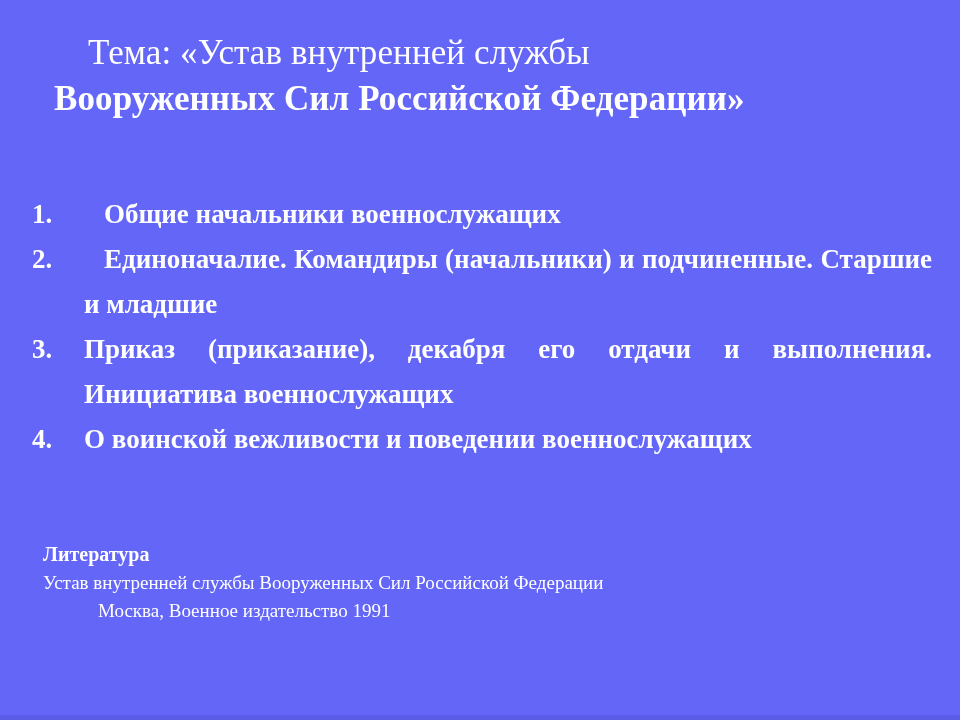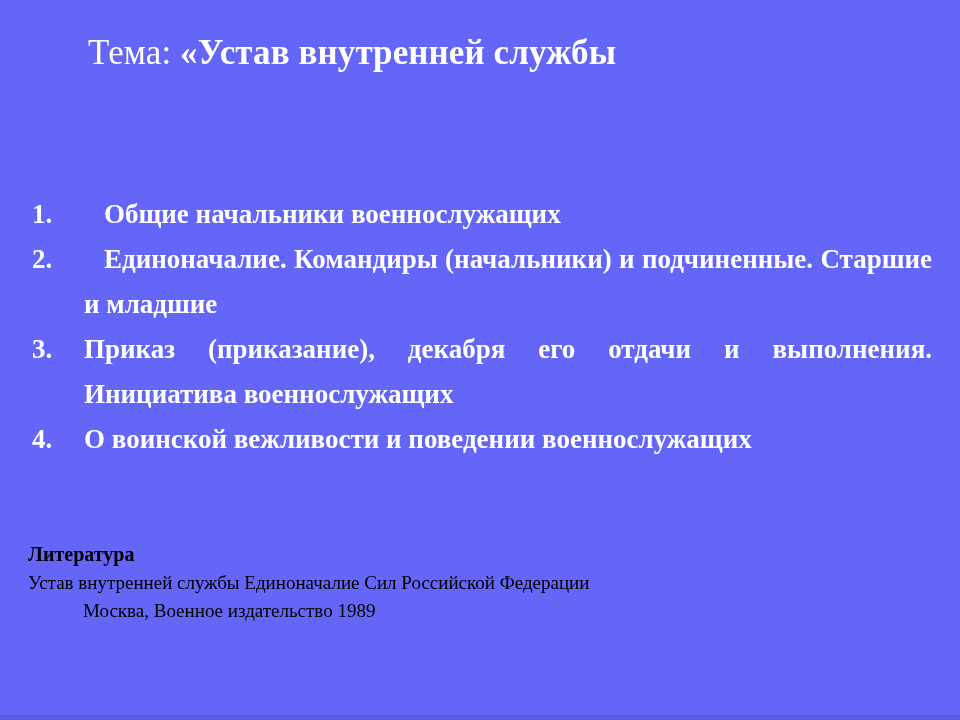--- a/index.html
+++ b/index.html
@@ -46,21 +46,21 @@
     letter-spacing: 0.1px;
   }
   .title-line {
     white-space: nowrap;
   }
   .title-prefix {
     font-weight: 400;
     margin-left: 36px;
   }
   .title-strong {
-    font-weight: 700;
+    font-weight: 400;
   }
   .title-line-2 {
     font-weight: 700;
     margin-left: 2px;
   }
 
   
   .agenda {
     position: absolute;
     left: 32px;
@@ -90,24 +90,24 @@
     padding-left: 0;
   }
   
   .agenda-item.wide-gap .agenda-text {
     text-indent: 20px;
   }
 
   
   .literature {
     position: absolute;
-    left: 28px;
+    left: 43px;
     top: 540px;
     width: 900px;
-    color: #000000;
+    color: #ffffff;
     font-size: 19px;
     line-height: 28px;
   }
   .literature-heading {
     font-weight: 700;
     font-size: 20px;
     line-height: 29px;
   }
   .literature-line {
     font-weight: 400;
@@ -119,20 +119,21 @@
 </style>
 </head>
 <body>
 
 <div class="slide">
 
   <div class="title-block">
     <div class="title-line">
       <span class="title-prefix">Тема: </span><span class="title-strong">«Устав внутренней службы</span>
     </div>
+    <div class="title-line title-line-2">Вооруженных Сил Российской Федерации»</div>
   </div>
 
   <div class="agenda">
 
     <div class="agenda-item wide-gap">
       <span class="agenda-marker">1.</span>
       <span class="agenda-text">Общие начальники военнослужащих</span>
     </div>
 
     <div class="agenda-item wide-gap">
@@ -147,19 +148,19 @@
 
     <div class="agenda-item">
       <span class="agenda-marker">4.</span>
       <span class="agenda-text">О воинской вежливости и поведении военнослужащих</span>
     </div>
 
   </div>
 
   <div class="literature">
     <div class="literature-heading">Литература</div>
-    <div class="literature-line">Устав внутренней службы Единоначалие Сил Российской Федерации</div>
-    <div class="literature-line indented">Москва, Военное издательство 1989</div>
+    <div class="literature-line">Устав внутренней службы Вооруженных Сил Российской Федерации</div>
+    <div class="literature-line indented">Москва, Военное издательство 1991</div>
   </div>
 
   <div class="slide-bottom-edge"></div>
 
 </div>
 
 </body></html>

